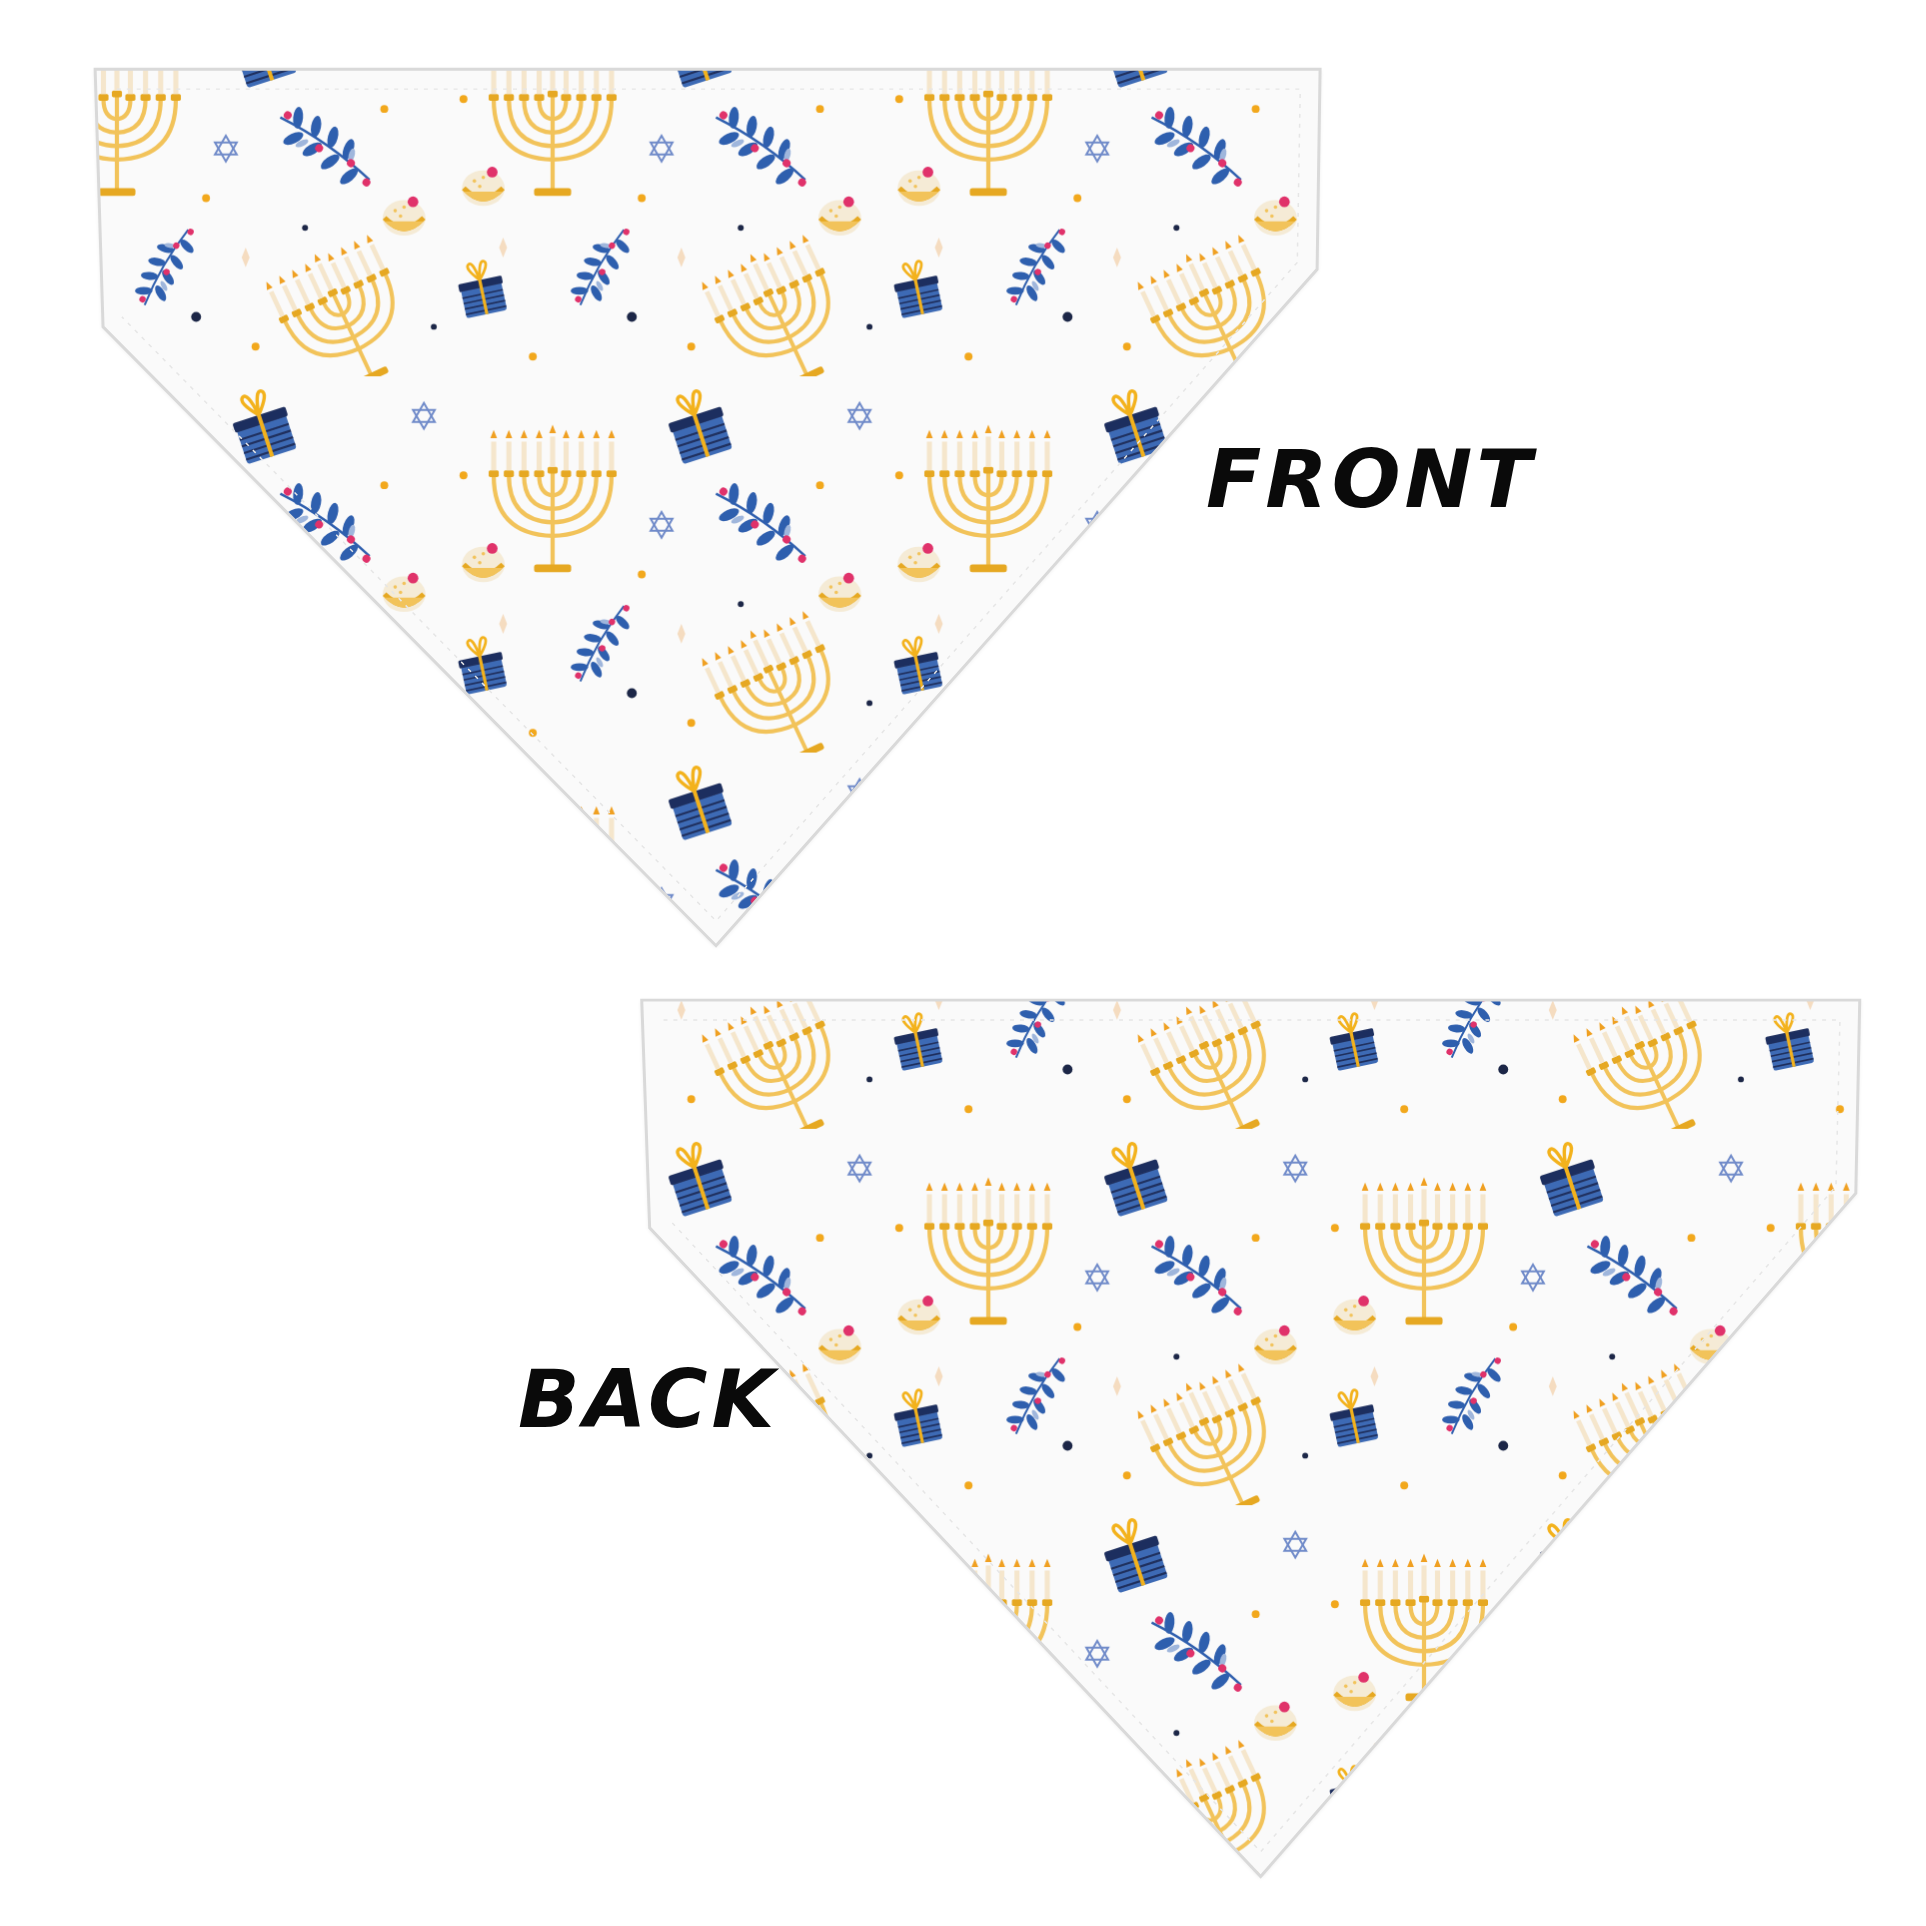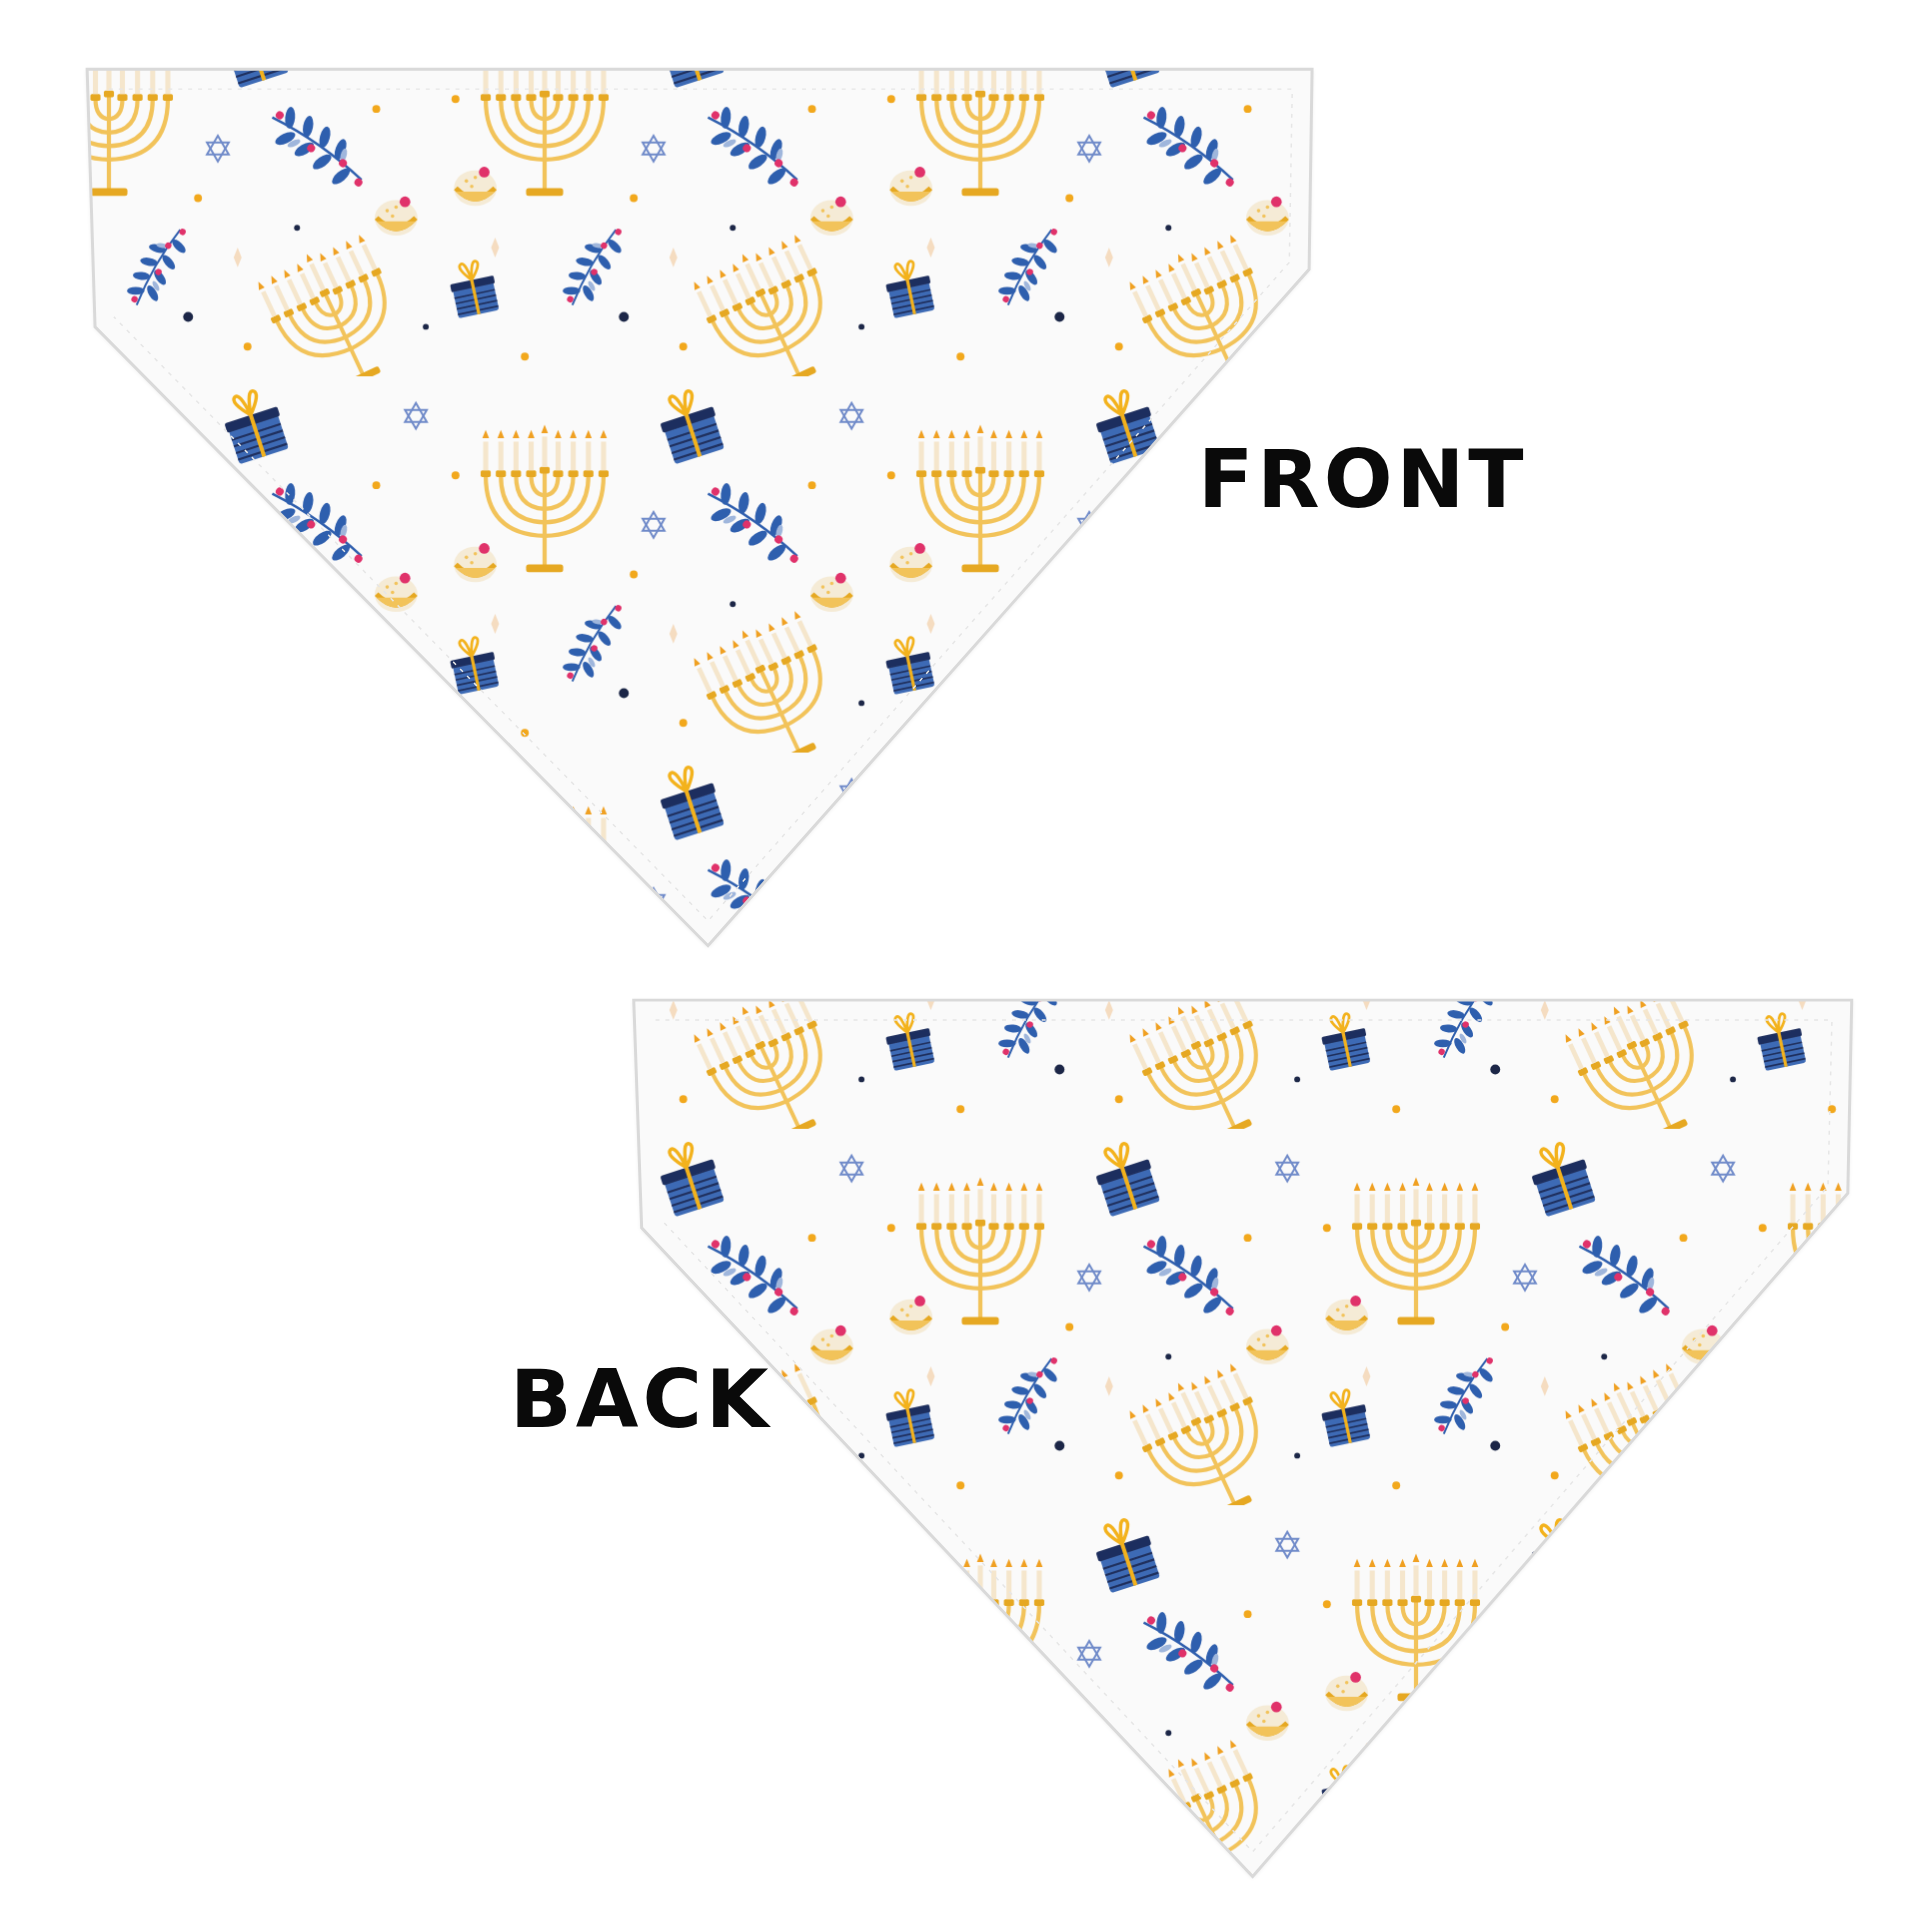--- a/index.html
+++ b/index.html
@@ -1,18 +1,18 @@
 <!DOCTYPE html>
 <html><head>
 <meta charset="utf-8">
 <style>
   html, body { margin: 0; padding: 0; background: #ffffff; }
   body { width: 1927px; height: 1927px; position: relative; overflow: hidden;
          font-family: "DejaVu Sans", "Liberation Sans", sans-serif; }
-  .stage { position: absolute; left: 0; top: 0; width: 1749px; height: 1927px; }
+  .stage { position: absolute; left: 8px; top: 0; width: 1749px; height: 1927px; font-style: italic; }
   .label { position: absolute; font-family: "DejaVu Sans", "Liberation Sans", sans-serif;
            font-weight: bold; color: #0a0a0a; font-size: 81px; letter-spacing: 4px; line-height: 1; }
   .label-front { left: 1198px; top: 439px; }
   .label-back  { left: 510px;  top: 1359px; text-align: center; }
   svg { position: absolute; left: 0; top: 0; }
 </style>
 </head>
 <body>
 
 <div class="stage">

